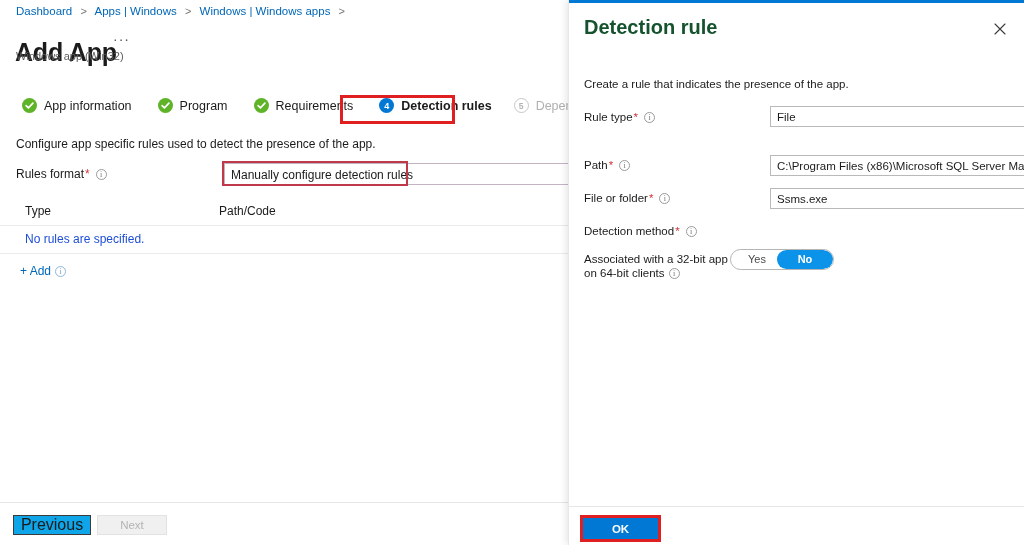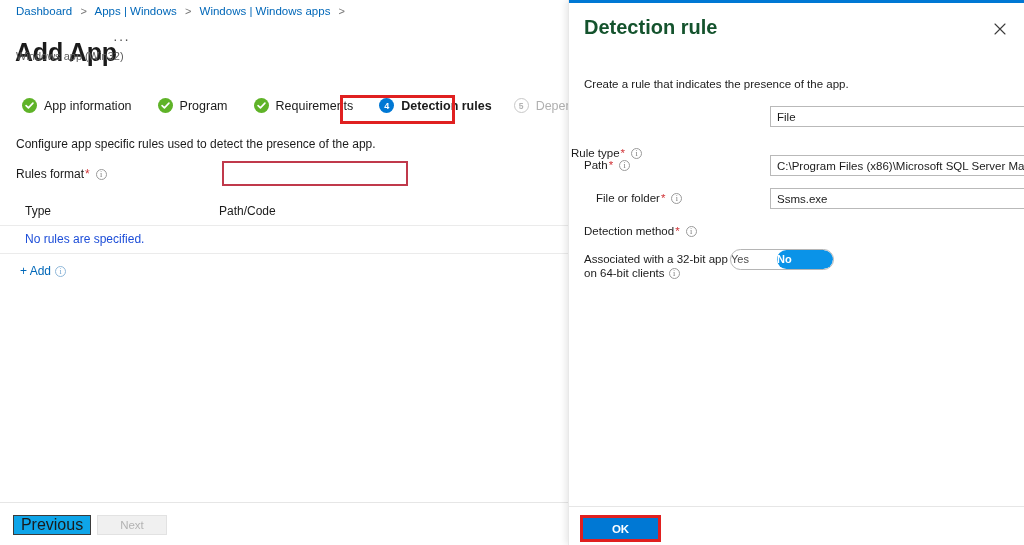--- a/index.html
+++ b/index.html
@@ -156,21 +156,21 @@
   .chk { position: absolute; right: 7px; top: 50%; margin-top: -4px; }
 
   
   .toggle {
     position: absolute; left: 161px; top: 249px;
     width: 104px; height: 21px; border: 1px solid #b5b5b5; border-radius: 11px;
     background: #fff; cursor: pointer; overflow: hidden;
   }
   .toggle .opt {
     position: absolute; top: 0; height: 19px; line-height: 19px;
-    font-size: 11px; text-align: left;
+    font-size: 11px; text-align: center;
   }
   .toggle .opt.yes { left: 0; width: 52px; color: #4a4a4a; }
   .toggle .opt.no  {
     right: 0; width: 56px; background: #0a93e8; color: #fff;
     border-radius: 11px; font-weight: 600;
   }
 
   .panel-footer-sep {
     position: absolute; left: 0; top: 506px; width: 456px; height: 1px; background: #e6e6e6;
   }
@@ -241,20 +241,21 @@
       </div>
     </div>
 
     <div class="annot" style="left:340px; top:95px; width:115px; height:29px;"></div>
 
     <div class="section-desc">Configure app specific rules used to detect the presence of the app.</div>
 
     <div class="field-label-left" style="left:16px; top:167px;">
       <span>Rules format</span><span class="req">*</span><span class="info-ico">i</span>
     </div>
+    <div class="rules-format-input">Manually configure detection rules</div>
     <div class="annot thin" style="left:222px; top:161px; width:186px; height:25px;"></div>
 
     <div class="tbl-head">
       <span class="th" style="left:25px;">Type</span>
       <span class="th" style="left:219px;">Path/Code</span>
     </div>
     <div class="tbl-row">
       <span class="td">No rules are specified.</span>
     </div>
 
@@ -273,41 +274,41 @@
     <div class="panel-title">Detection rule</div>
 
     <div class="panel-close">
       <svg width="12" height="12" viewBox="0 0 12 12">
         <path d="M1 1 L11 11 M11 1 L1 11" stroke="#3b3b3b" stroke-width="1.1" stroke-linecap="round"></path>
       </svg>
     </div>
 
     <div class="panel-desc">Create a rule that indicates the presence of the app.</div>
 
-    <div class="pf-label" style="left:2px; top:111px;margin-top:36px;">
+    <div class="pf-label" style="left:15px; top:111px;">
       <span>Rule type</span><span class="req">*</span><span class="info-ico">i</span>
     </div>
     <div class="pf-ctl" style="top:106px;">
       <span>File</span>
       <svg class="chev" viewBox="0 0 10 6">
           <path d="M0.7 0.7 L5 5 L9.3 0.7" stroke="#4a4a4a" stroke-width="1.1" fill="none" stroke-linecap="round"></path>
         </svg>
     </div>
 
     <div class="pf-label" style="left:15px; top:159px;">
       <span>Path</span><span class="req">*</span><span class="info-ico">i</span>
     </div>
     <div class="pf-ctl" style="top:155px;">
       <span>C:\Program Files (x86)\Microsoft SQL Server Managemen...</span>
       <svg class="chev" viewBox="0 0 10 6">
           <path d="M0.7 0.7 L5 5 L9.3 0.7" stroke="#4a4a4a" stroke-width="1.1" fill="none" stroke-linecap="round"></path>
         </svg>
     </div>
 
-    <div class="pf-label" style="left:15px; top:192px;margin-left:12px;">
+    <div class="pf-label" style="left:15px; top:192px;">
       <span>File or folder</span><span class="req">*</span><span class="info-ico">i</span>
     </div>
     <div class="pf-ctl" style="top:188px;">
       <span>Ssms.exe</span>
       <svg class="chk" width="11" height="9" viewBox="0 0 11 9">
           <path d="M0.8 4.6 L3.8 7.6 L10.2 1.1" stroke="#86b94a" stroke-width="1.2" fill="none" stroke-linecap="round" stroke-linejoin="round"></path>
         </svg>
     </div>
 
     <div class="pf-label" style="left:15px; top:225px;">

